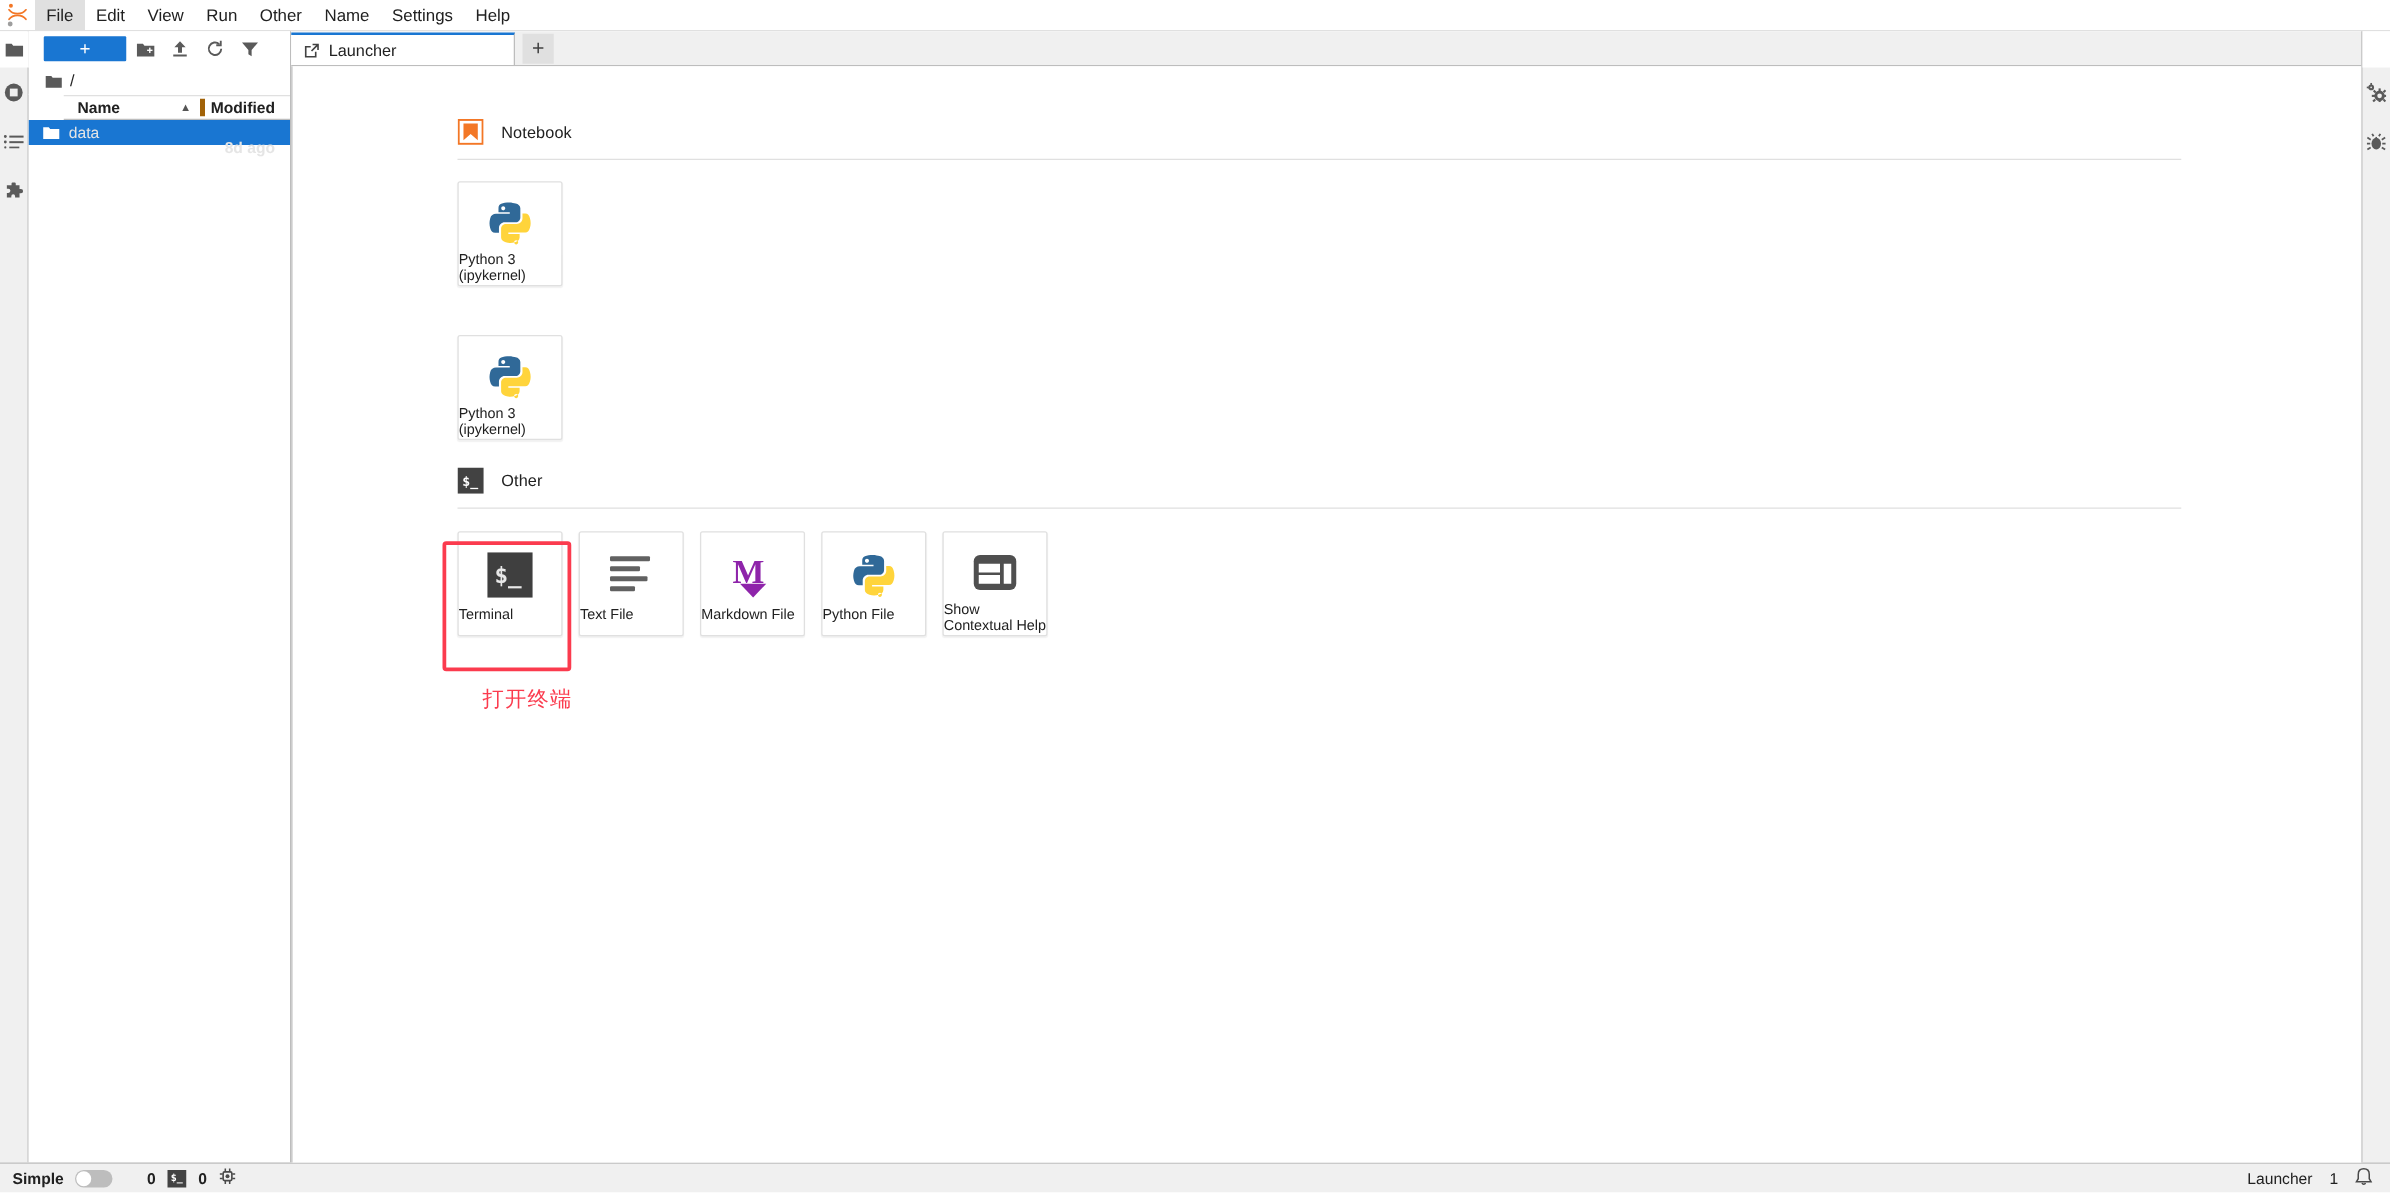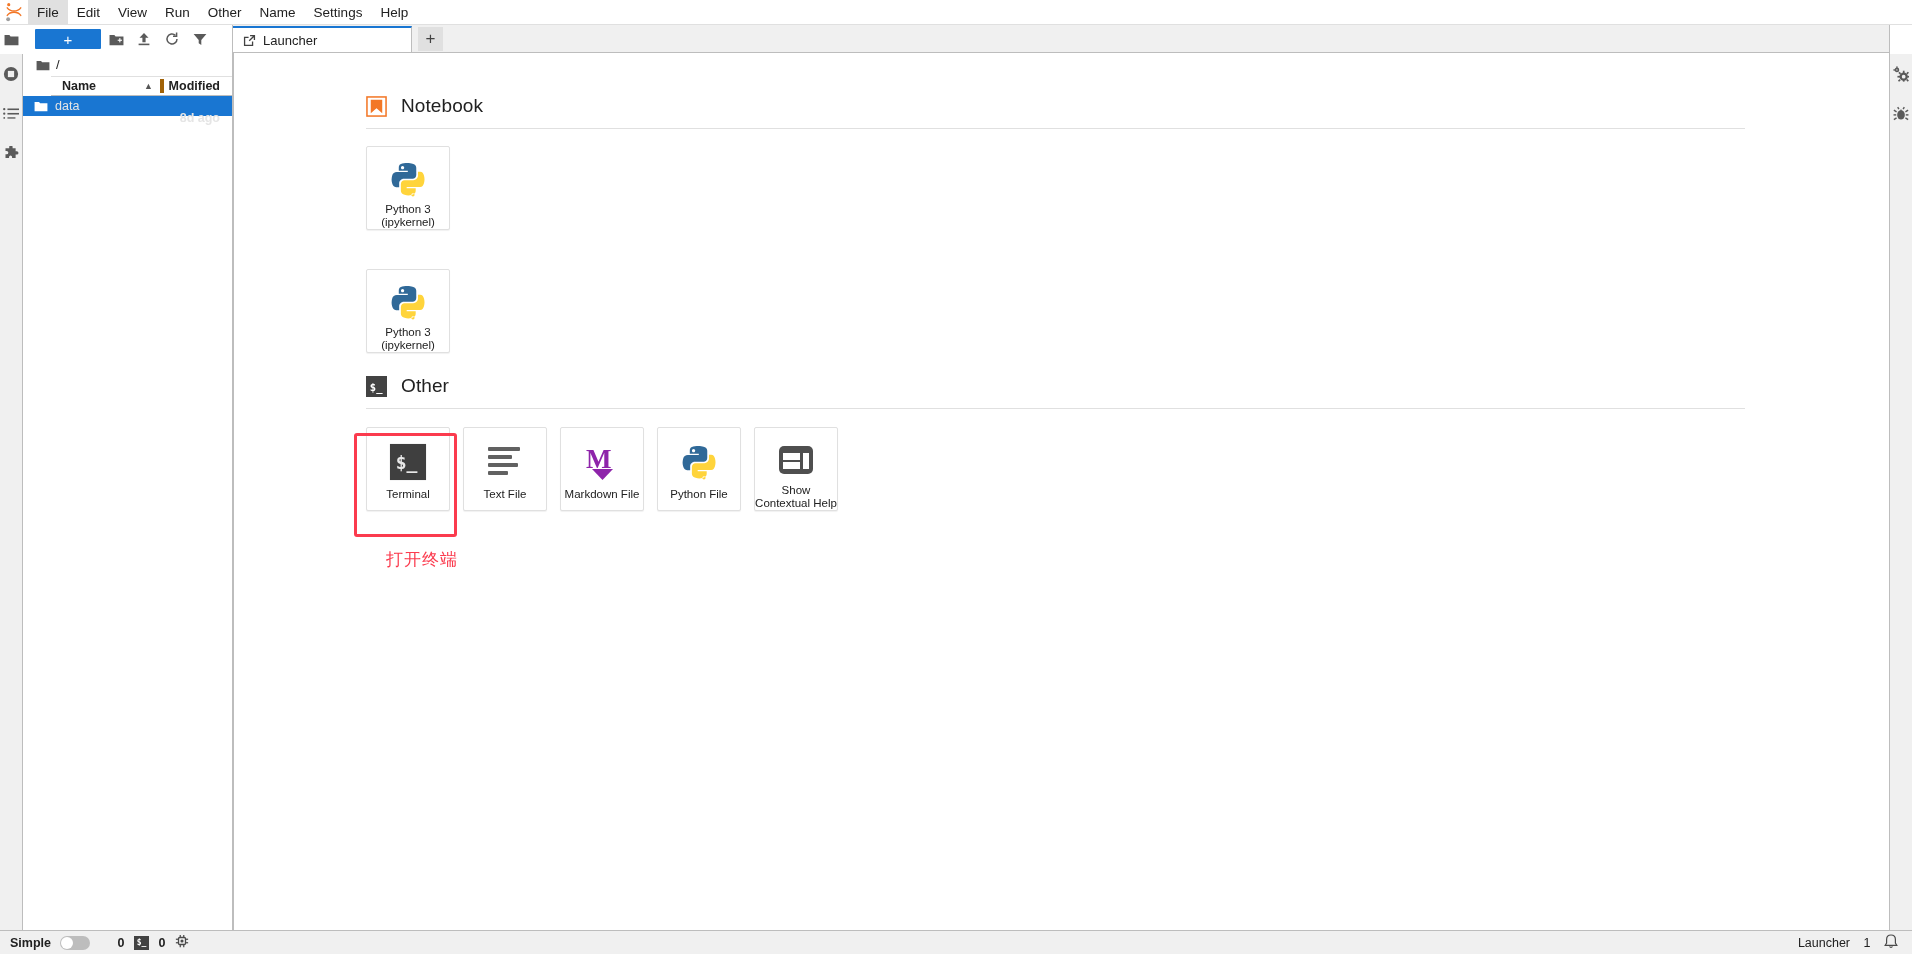--- a/index.html
+++ b/index.html
@@ -130,34 +130,34 @@
     padding: 42px 0 0 0;
     position: relative;
   }
   .section { margin-bottom: 2px; padding-left: 132px; padding-right: 144px; }
   .section-head {
     display: flex; align-items: center; gap: 14px;
     padding-bottom: 11px;
     border-bottom: 1px solid #e0e0e0;
     margin-bottom: 0;
   }
-  .section-title { font-size: 19px; color: #212121; letter-spacing: .1px;}
+  .section-title { font-size: 13px; color: #212121; letter-spacing: .1px;}
   .cards { display: flex; gap: 13px; padding-top: 18px; }
   .card {
     width: 84px; height: 84px;
     border: 1px solid #e0e0e0; border-radius: 2px;
     background: #fff;
     display: flex; flex-direction: column; align-items: center;
     padding-top: 13px; cursor: pointer;
     box-shadow: 0 1px 1px rgba(0,0,0,.06);
     position: relative;
   }
   .card .cicon { height: 42px; display: flex; align-items: center; justify-content: center; }
   .card .clabel {
-    font-size: 11.5px; color: #212121; text-align: center;
+    font-size: 11.5px; color: #212121; text-align: left;
     line-height: 13px; margin-top: 5px; width: 82px;
   }
   .sec-notebook .cards, .sec-console .cards { padding-top: 17px; }
   .sec-other { margin-top: 22px; }
   .sec-console { margin-top: 22px; }
 
   
   .hl-box {
     position: absolute;
     border: 3px solid #fb3b4e;

